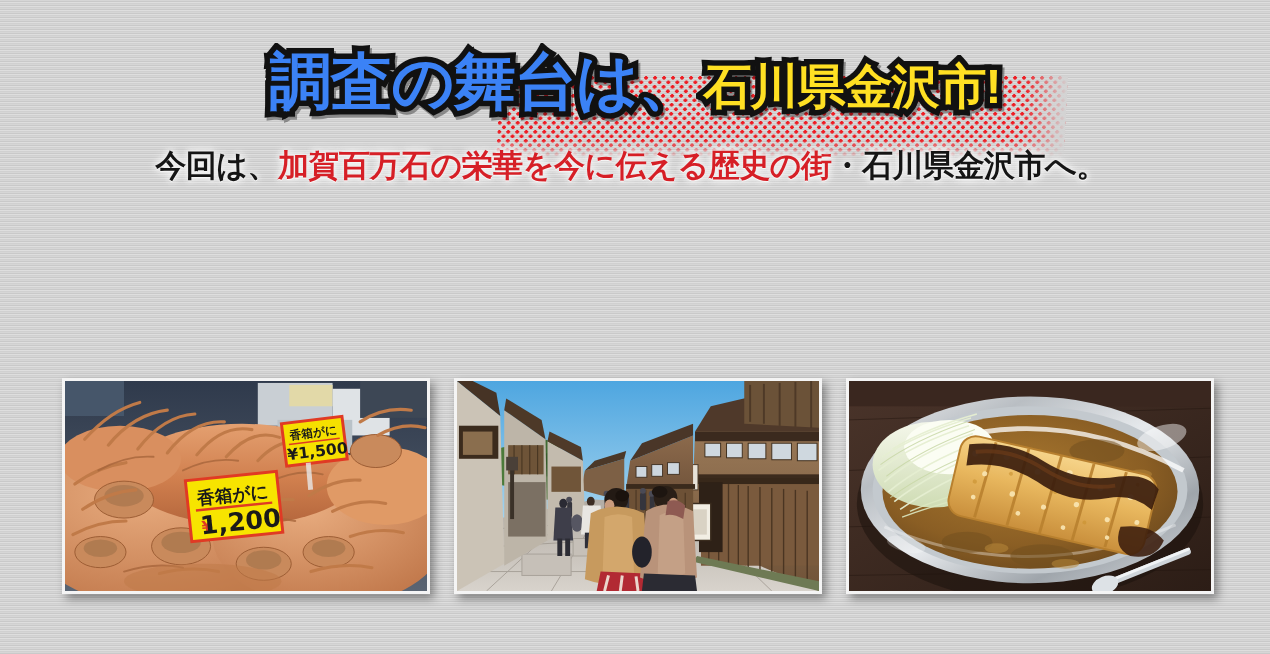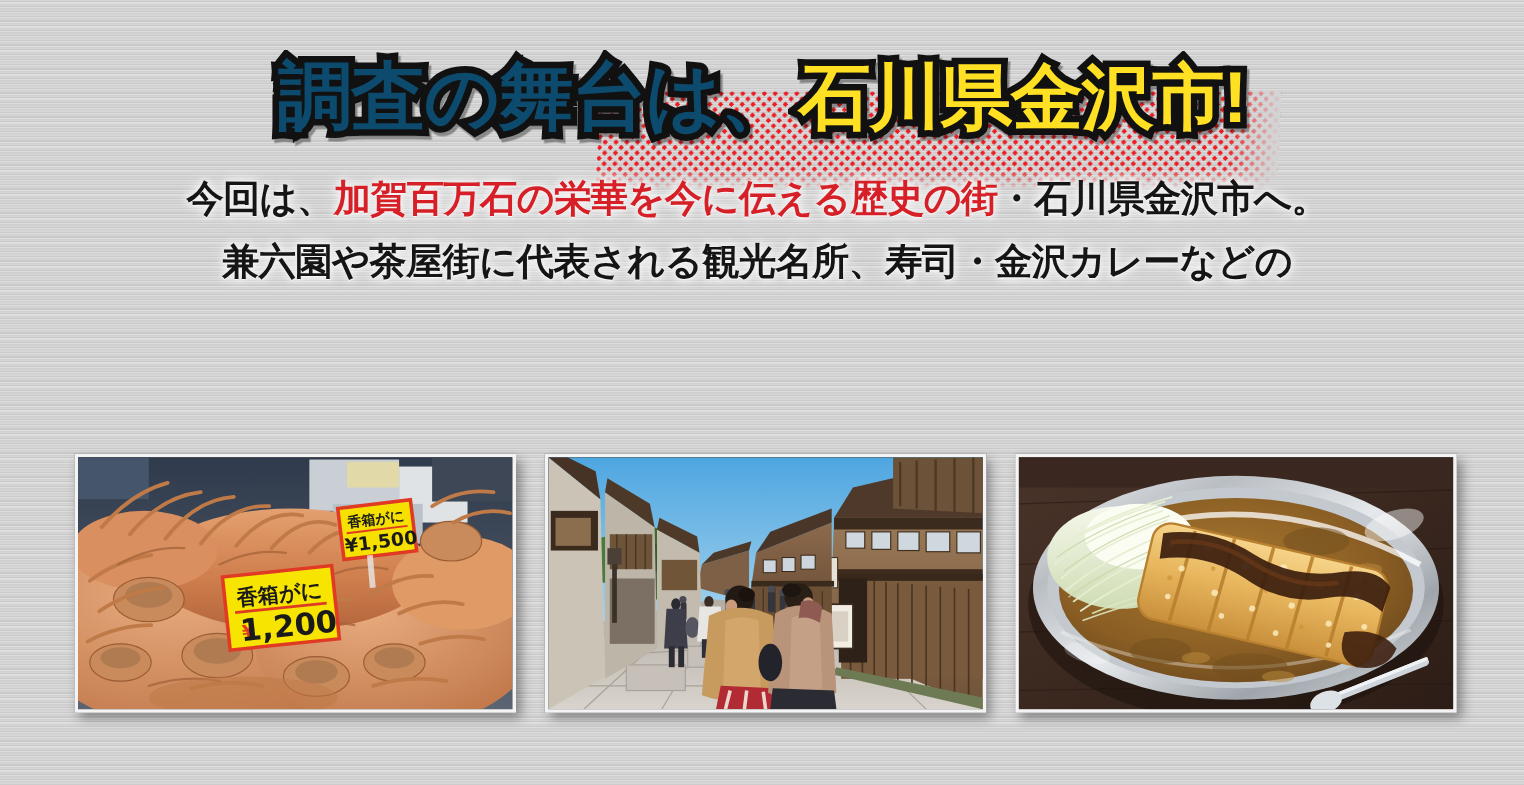--- a/index.html
+++ b/index.html
@@ -69,30 +69,30 @@
     line-height:100px;
     letter-spacing:-1px;
   }
 
   .hl-white, .hl-yellow {
     display:inline-block;
     position:relative;
   }
 
   .hl-white {
-    color:#0c4a6e;
+    color:#3b82f6;
     -webkit-text-stroke:11px #111;
     paint-order:stroke fill;
     filter:drop-shadow(2px 3px 0 rgba(0,0,0,.35));
   }
   .hl-yellow {
     color:#ffe023;
     -webkit-text-stroke:11px #111;
     paint-order:stroke fill;
-    font-size:60px;
+    font-size:48px;
     margin-left:4px;
     filter:drop-shadow(2px 3px 0 rgba(0,0,0,.35));
   }
 
   
   .body-copy {
     position:absolute;
     left:0; top:140px;
     width:1262px;
     text-align:center;
@@ -141,21 +141,20 @@
 
   <div class="headline">
     <div class="dotfield"></div>
     <div class="headline-inner">
       <span class="hl-white">調査の舞台は、</span><span class="hl-yellow">石川県金沢市!</span>
     </div>
   </div>
 
   <div class="body-copy">
     <div class="copy-line"><span>今回は、</span><span class="copy-red">加賀百万石の栄華を今に伝える歴史の街</span><span>・石川県金沢市へ。</span></div>
-    <div class="copy-line">兼六園や茶屋街に代表される観光名所、寿司・金沢カレーなどの</div>
   </div>
 
   <div class="photos">
 
     <div class="photo" id="photo-1">
       <svg viewBox="0 0 368 216" preserveAspectRatio="none">
         <defs>
           <linearGradient id="bgTop1" x1="0" y1="0" x2="0" y2="1">
             <stop offset="0%" stop-color="#2f3a4c"></stop>
             <stop offset="100%" stop-color="#5a6472"></stop>

